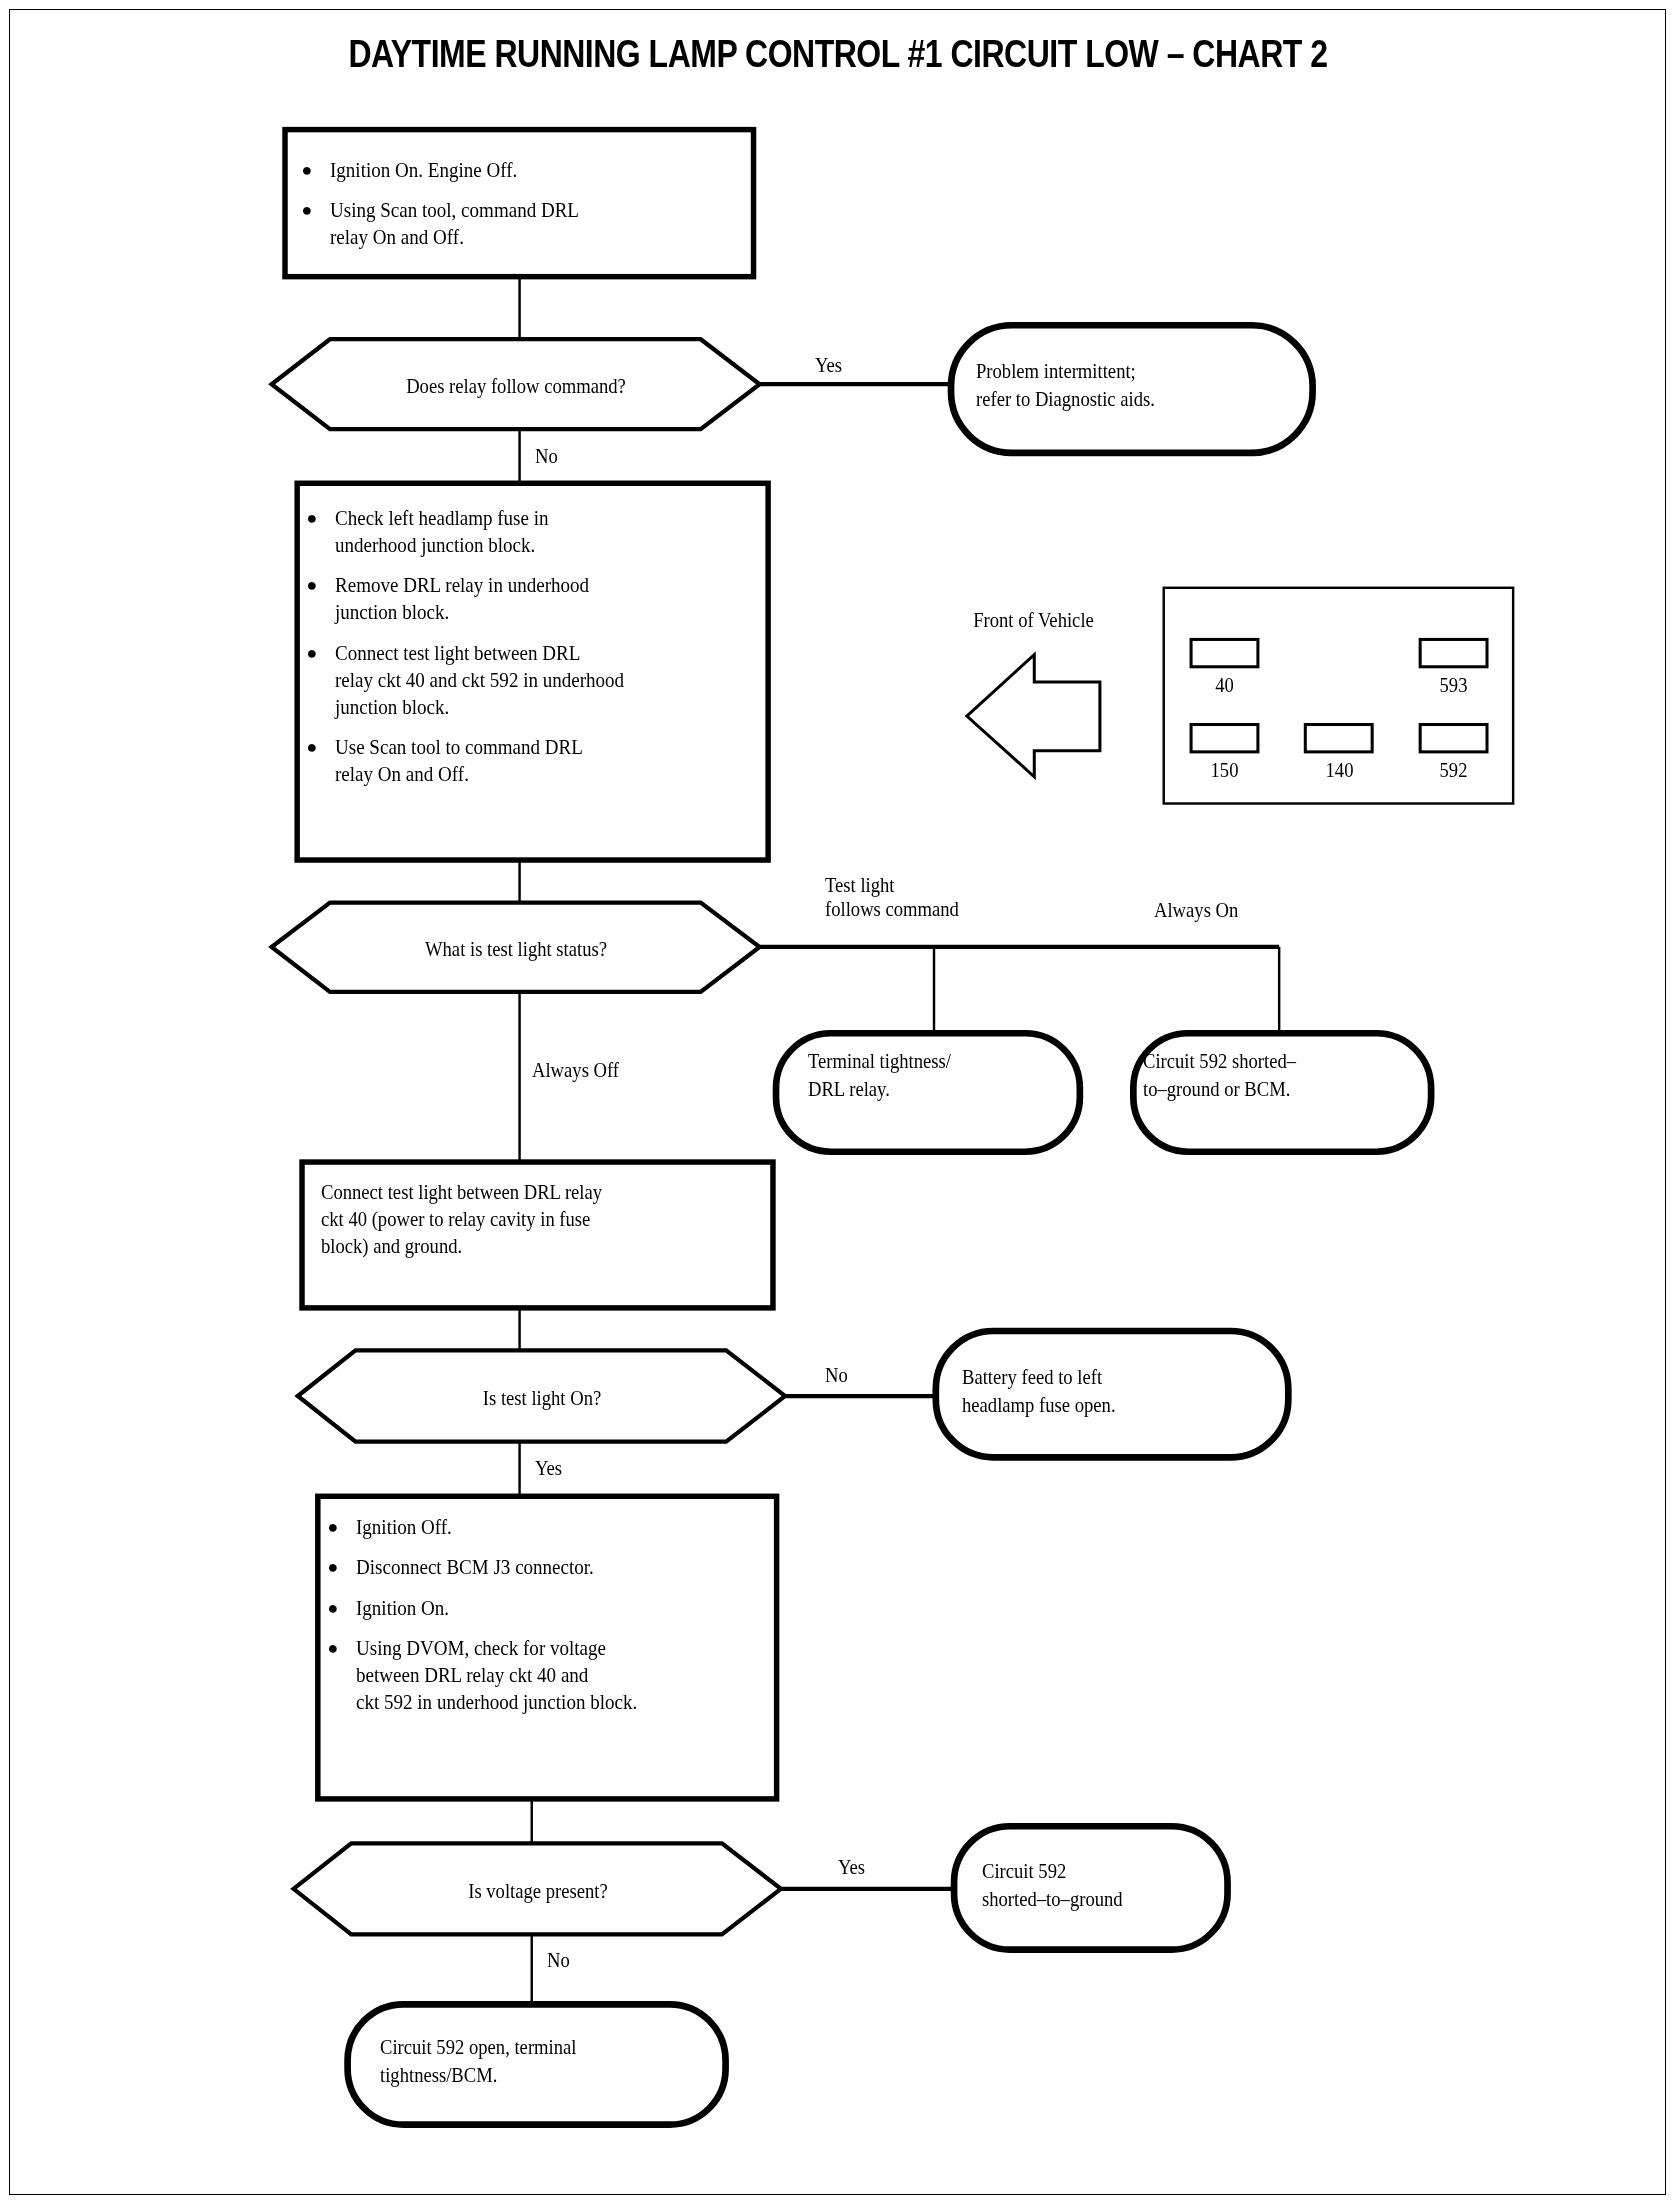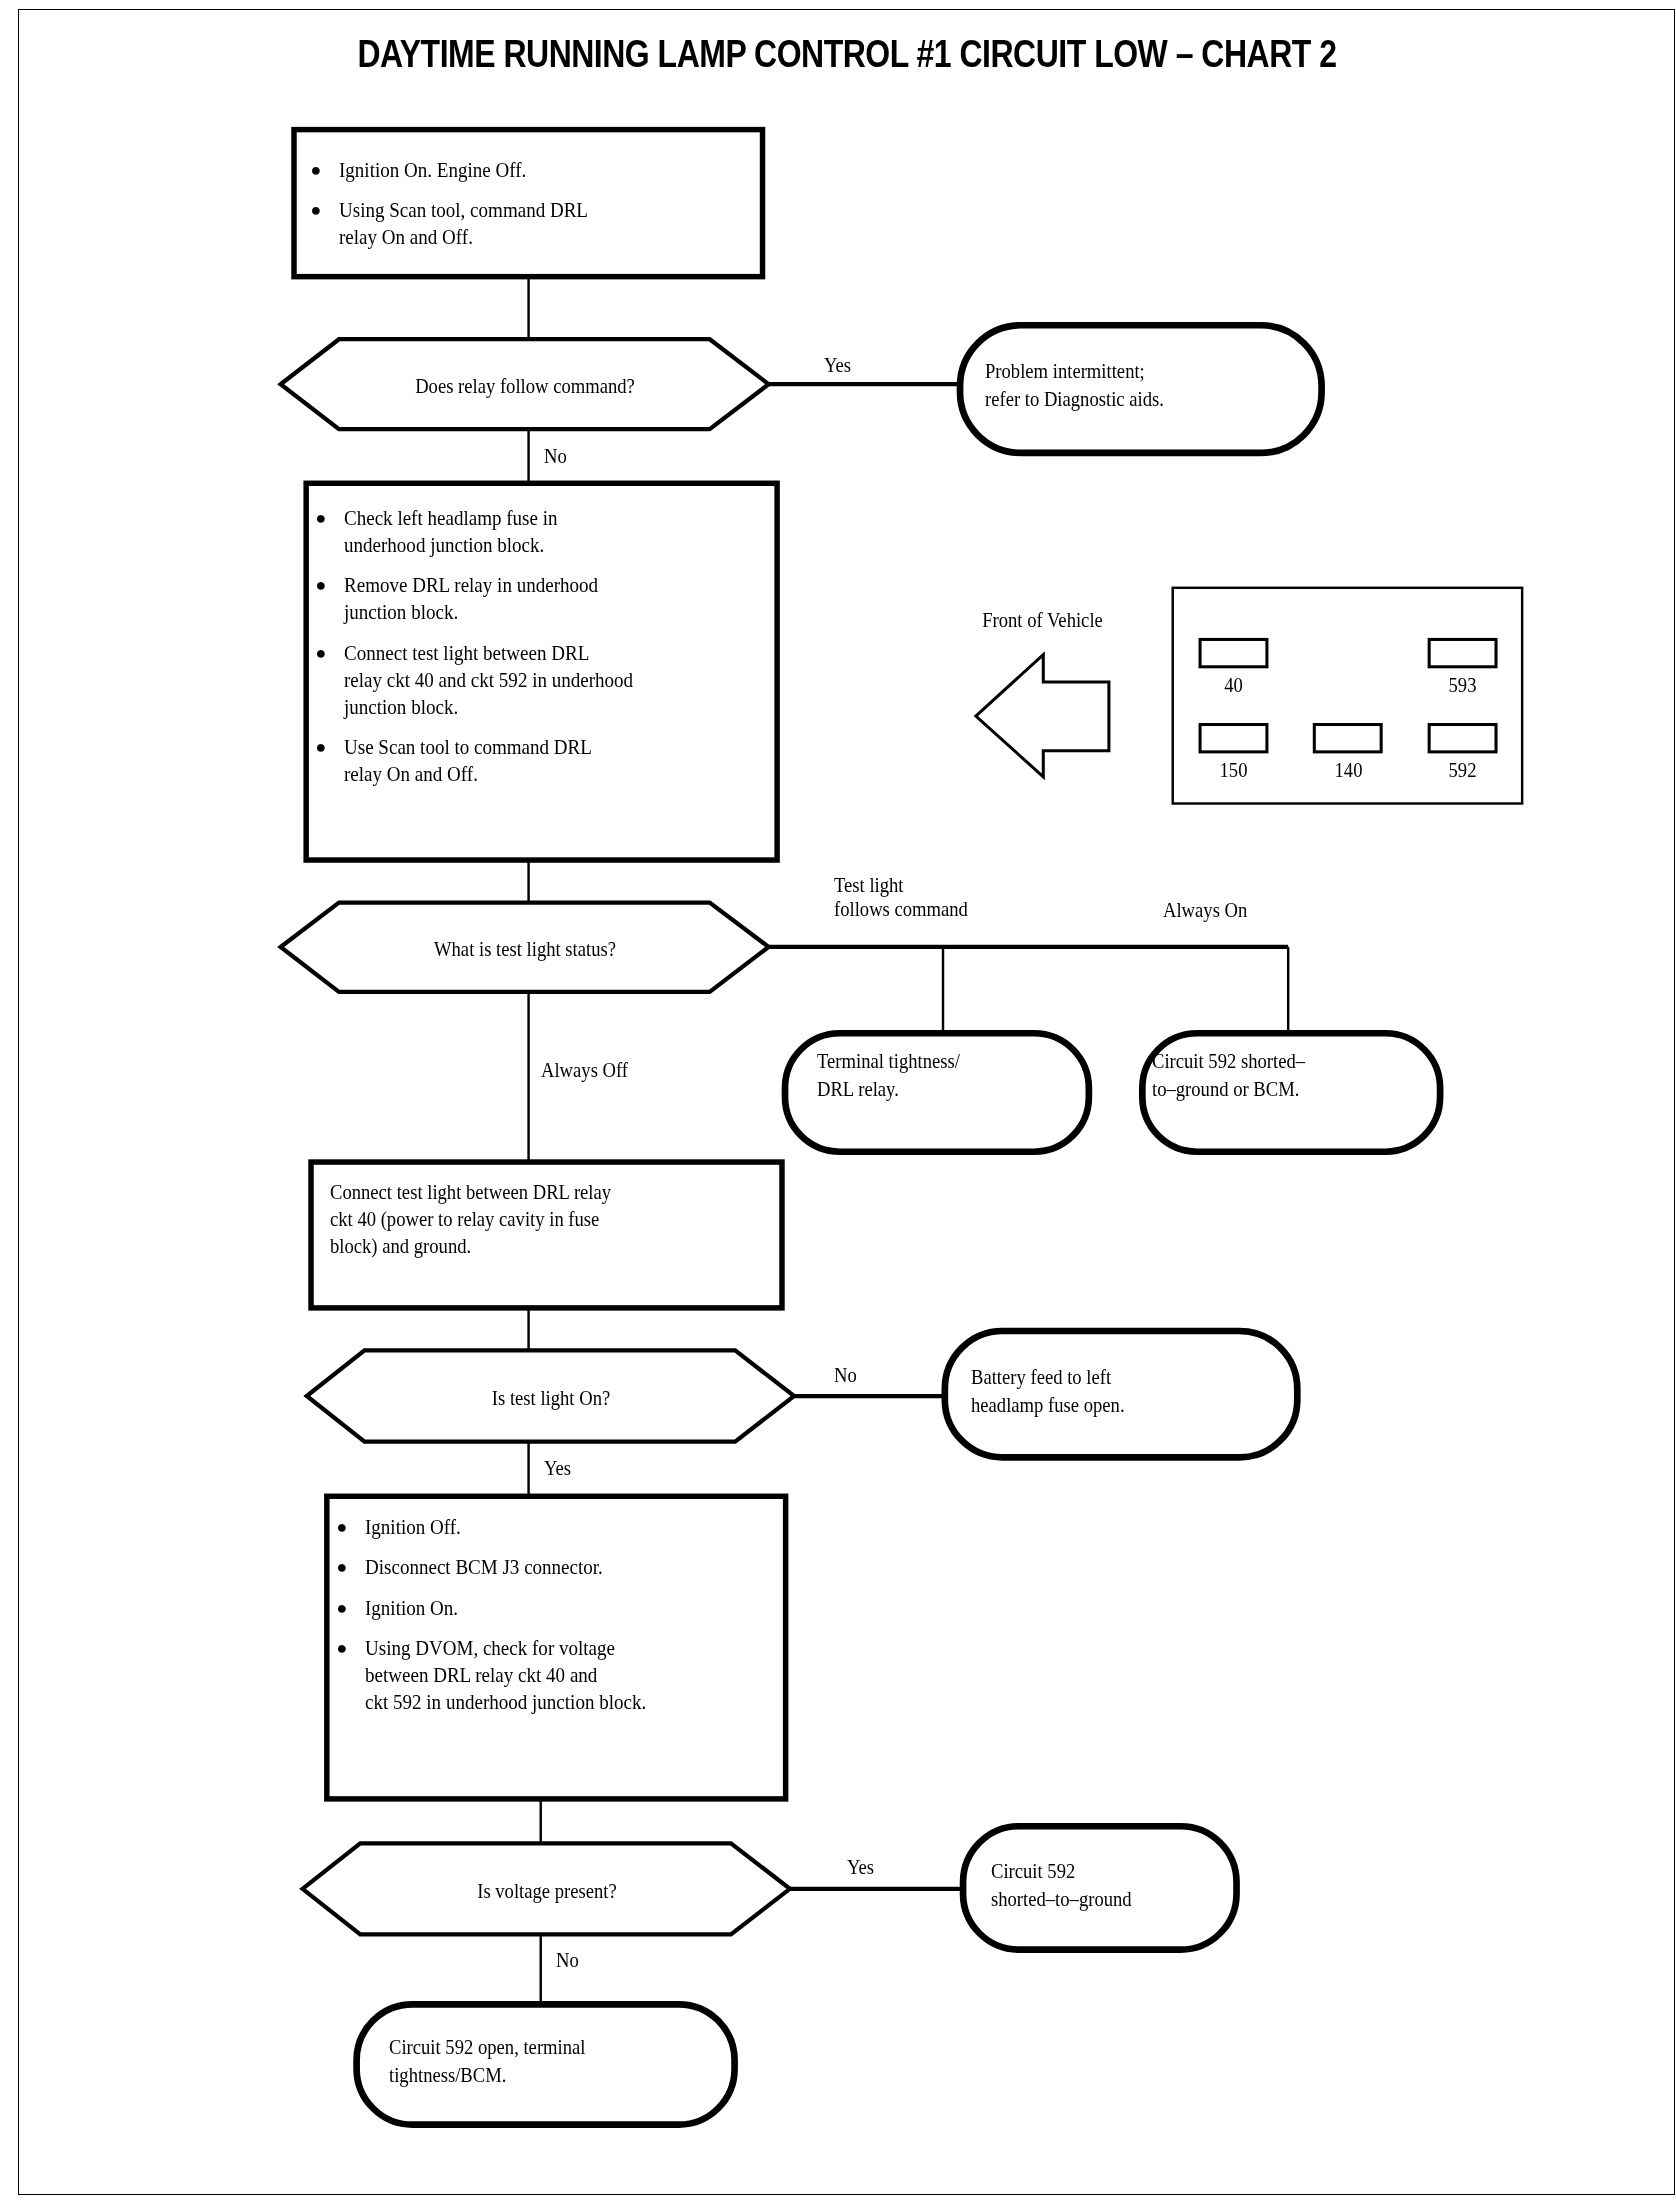--- a/index.html
+++ b/index.html
@@ -10,21 +10,21 @@
   body {
     width: 1676px;
     height: 2205px;
     font-family: "Liberation Serif", "DejaVu Serif", serif;
     color: #000000;
     position: relative;
     overflow: hidden;
   }
   #chart-root {
     position: absolute;
-    top: 0; left: 9px;
+    top: 0; left: 0;
     width: 1364px;
     height: 2205px;
   }
   .page-border {
     position: absolute;
     left: 8.5px; top: 8.5px;
     width: 1657px; height: 2186px;
     border: 1.8px solid #000;
     box-sizing: border-box;
   }

